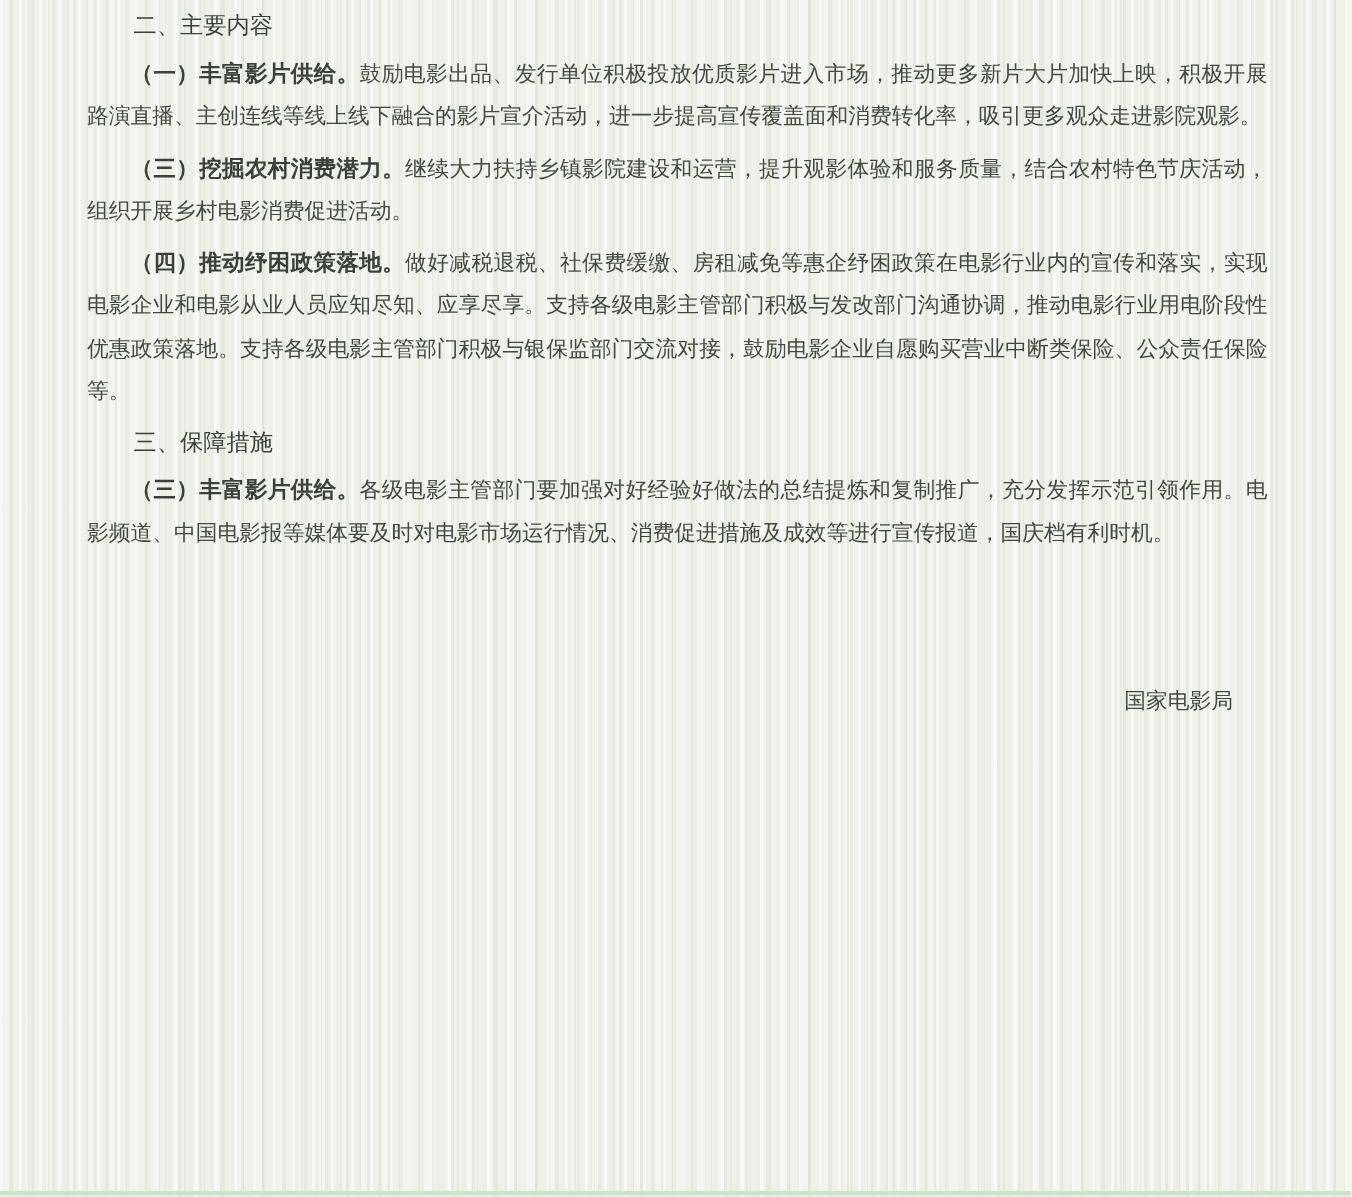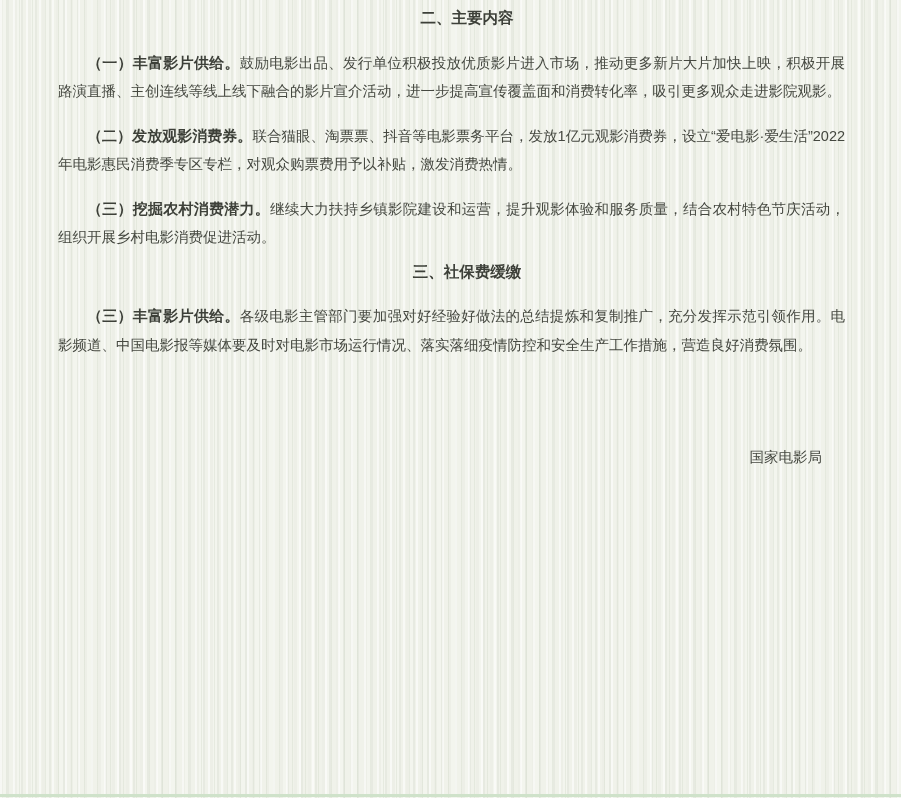--- a/index.html
+++ b/index.html
@@ -40,28 +40,28 @@
     top: 4px;
     width: 787px;
     color: #454840;
     font-size: 14.5px;
     line-height: 28.5px;
     text-align: justify;
   }
   .section-heading {
     margin: 0;
     font-size: 15.5px;
-    font-weight: bold;
+    font-weight: normal;
     color: #3d4039;
     text-indent: 2em;
     line-height: 28.5px;
-    text-align: center;
+    text-align: left;
   }
   .para {
-    margin: 16px 0 6px 0;
+    margin: 3px 0 6px 0;
     text-indent: 2em;
   }
   .para-label, .para-title {
     font-weight: bold;
     color: #3d4039;
     font-size: 15px;
   }
   .signature {
     margin-top: 82px;
     display: flex;
@@ -78,29 +78,29 @@
 </head>
 <body>
 
 <div class="page">
   <div class="doc">
 
     <h2 class="section-heading">二、主要内容</h2>
 
     <p class="para"><span class="para-label">（一）</span><span class="para-title">丰富影片供给。</span><span class="para-body">鼓励电影出品、发行单位积极投放优质影片进入市场，推动更多新片大片加快上映，积极开展路演直播、主创连线等线上线下融合的影片宣介活动，进一步提高宣传覆盖面和消费转化率，吸引更多观众走进影院观影。</span></p>
 
-    <p class="para"><span class="para-label">（二）</span><span class="para-title">发放观影消费券。</span><span class="para-body">联合猫眼、淘票票、抖音等电影票务平台，发放1亿元观影消费券，设立“爱电影·爱生活”2022年电影惠民消费季专区专栏，对观众购票费用予以补贴，激发消费热情。</span></p>
 
     <p class="para"><span class="para-label">（三）</span><span class="para-title">挖掘农村消费潜力。</span><span class="para-body">继续大力扶持乡镇影院建设和运营，提升观影体验和服务质量，结合农村特色节庆活动，组织开展乡村电影消费促进活动。</span></p>
 
+    <p class="para"><span class="para-label">（四）</span><span class="para-title">推动纾困政策落地。</span><span class="para-body">做好减税退税、社保费缓缴、房租减免等惠企纾困政策在电影行业内的宣传和落实，实现电影企业和电影从业人员应知尽知、应享尽享。支持各级电影主管部门积极与发改部门沟通协调，推动电影行业用电阶段性优惠政策落地。支持各级电影主管部门积极与银保监部门交流对接，鼓励电影企业自愿购买营业中断类保险、公众责任保险等。</span></p>
 
-    <h2 class="section-heading">三、社保费缓缴</h2>
+    <h2 class="section-heading">三、保障措施</h2>
 
 
 
-    <p class="para"><span class="para-label">（三）</span><span class="para-title">丰富影片供给。</span><span class="para-body">各级电影主管部门要加强对好经验好做法的总结提炼和复制推广，充分发挥示范引领作用。电影频道、中国电影报等媒体要及时对电影市场运行情况、落实落细疫情防控和安全生产工作措施，营造良好消费氛围。</span></p>
+    <p class="para"><span class="para-label">（三）</span><span class="para-title">丰富影片供给。</span><span class="para-body">各级电影主管部门要加强对好经验好做法的总结提炼和复制推广，充分发挥示范引领作用。电影频道、中国电影报等媒体要及时对电影市场运行情况、消费促进措施及成效等进行宣传报道，国庆档有利时机。</span></p>
 
     <div class="signature">
       <div class="issuer">国家电影局</div>
     </div>
 
   </div>
 </div>
 
 </body></html>

